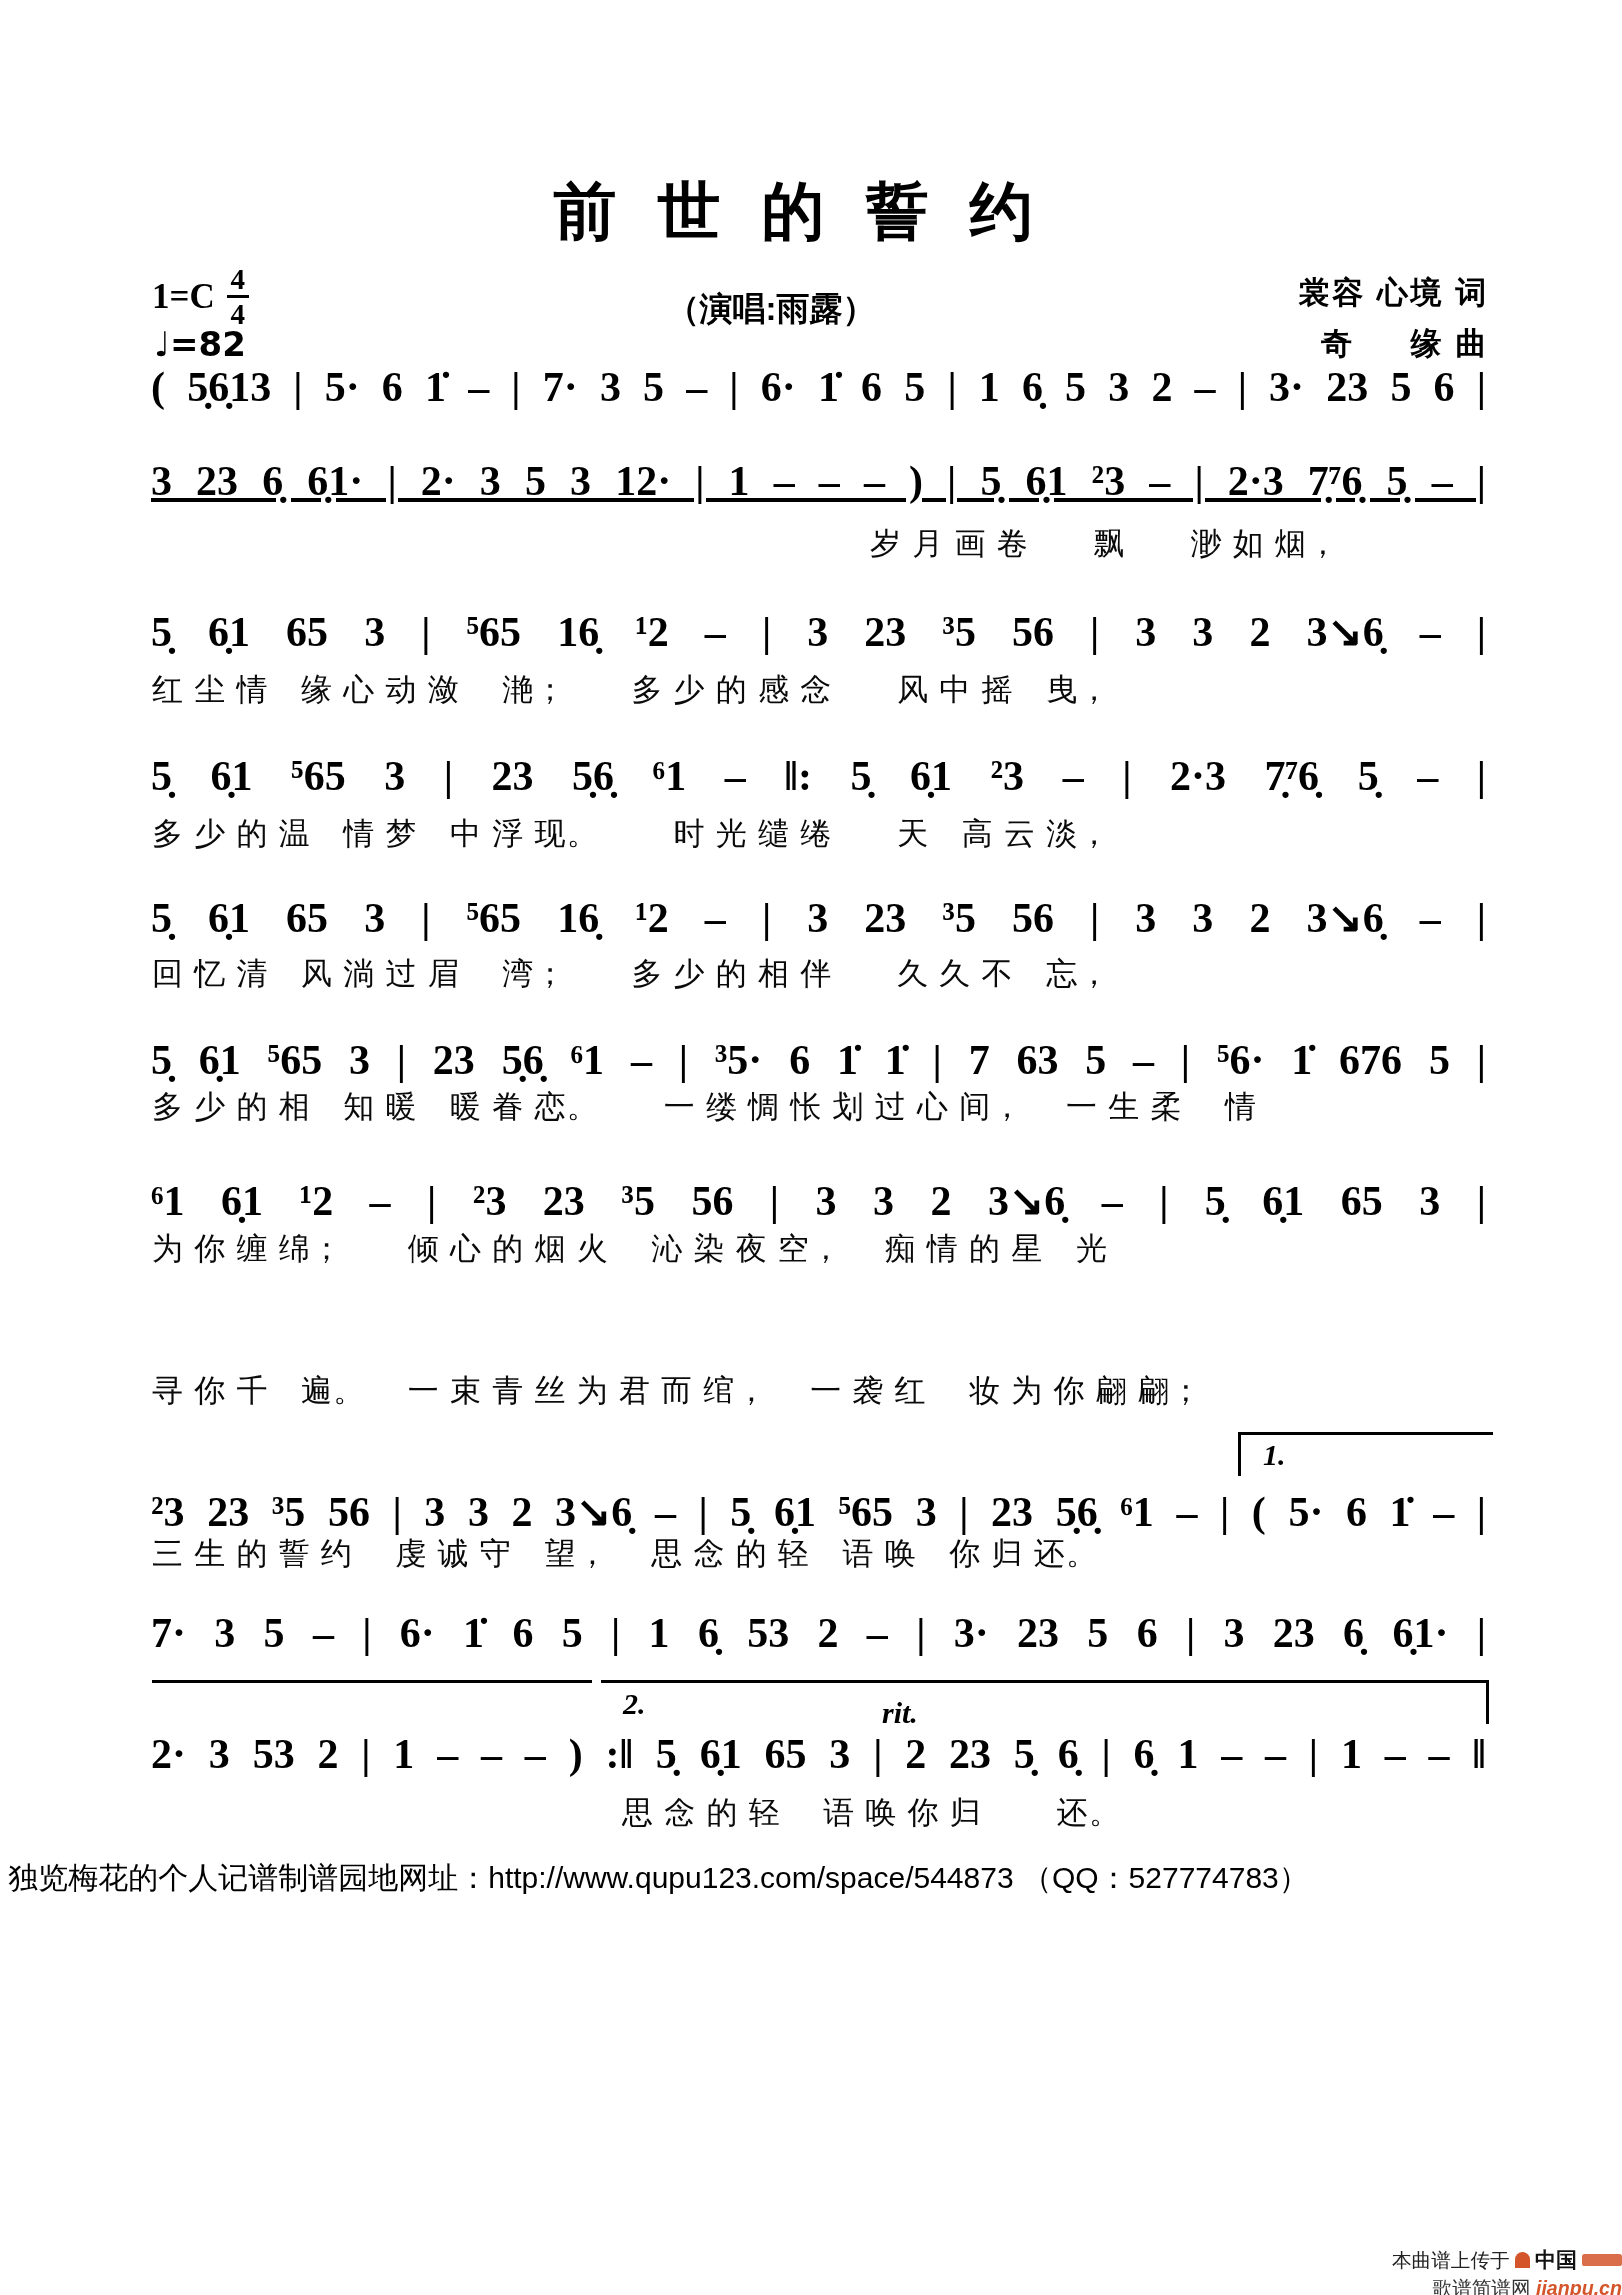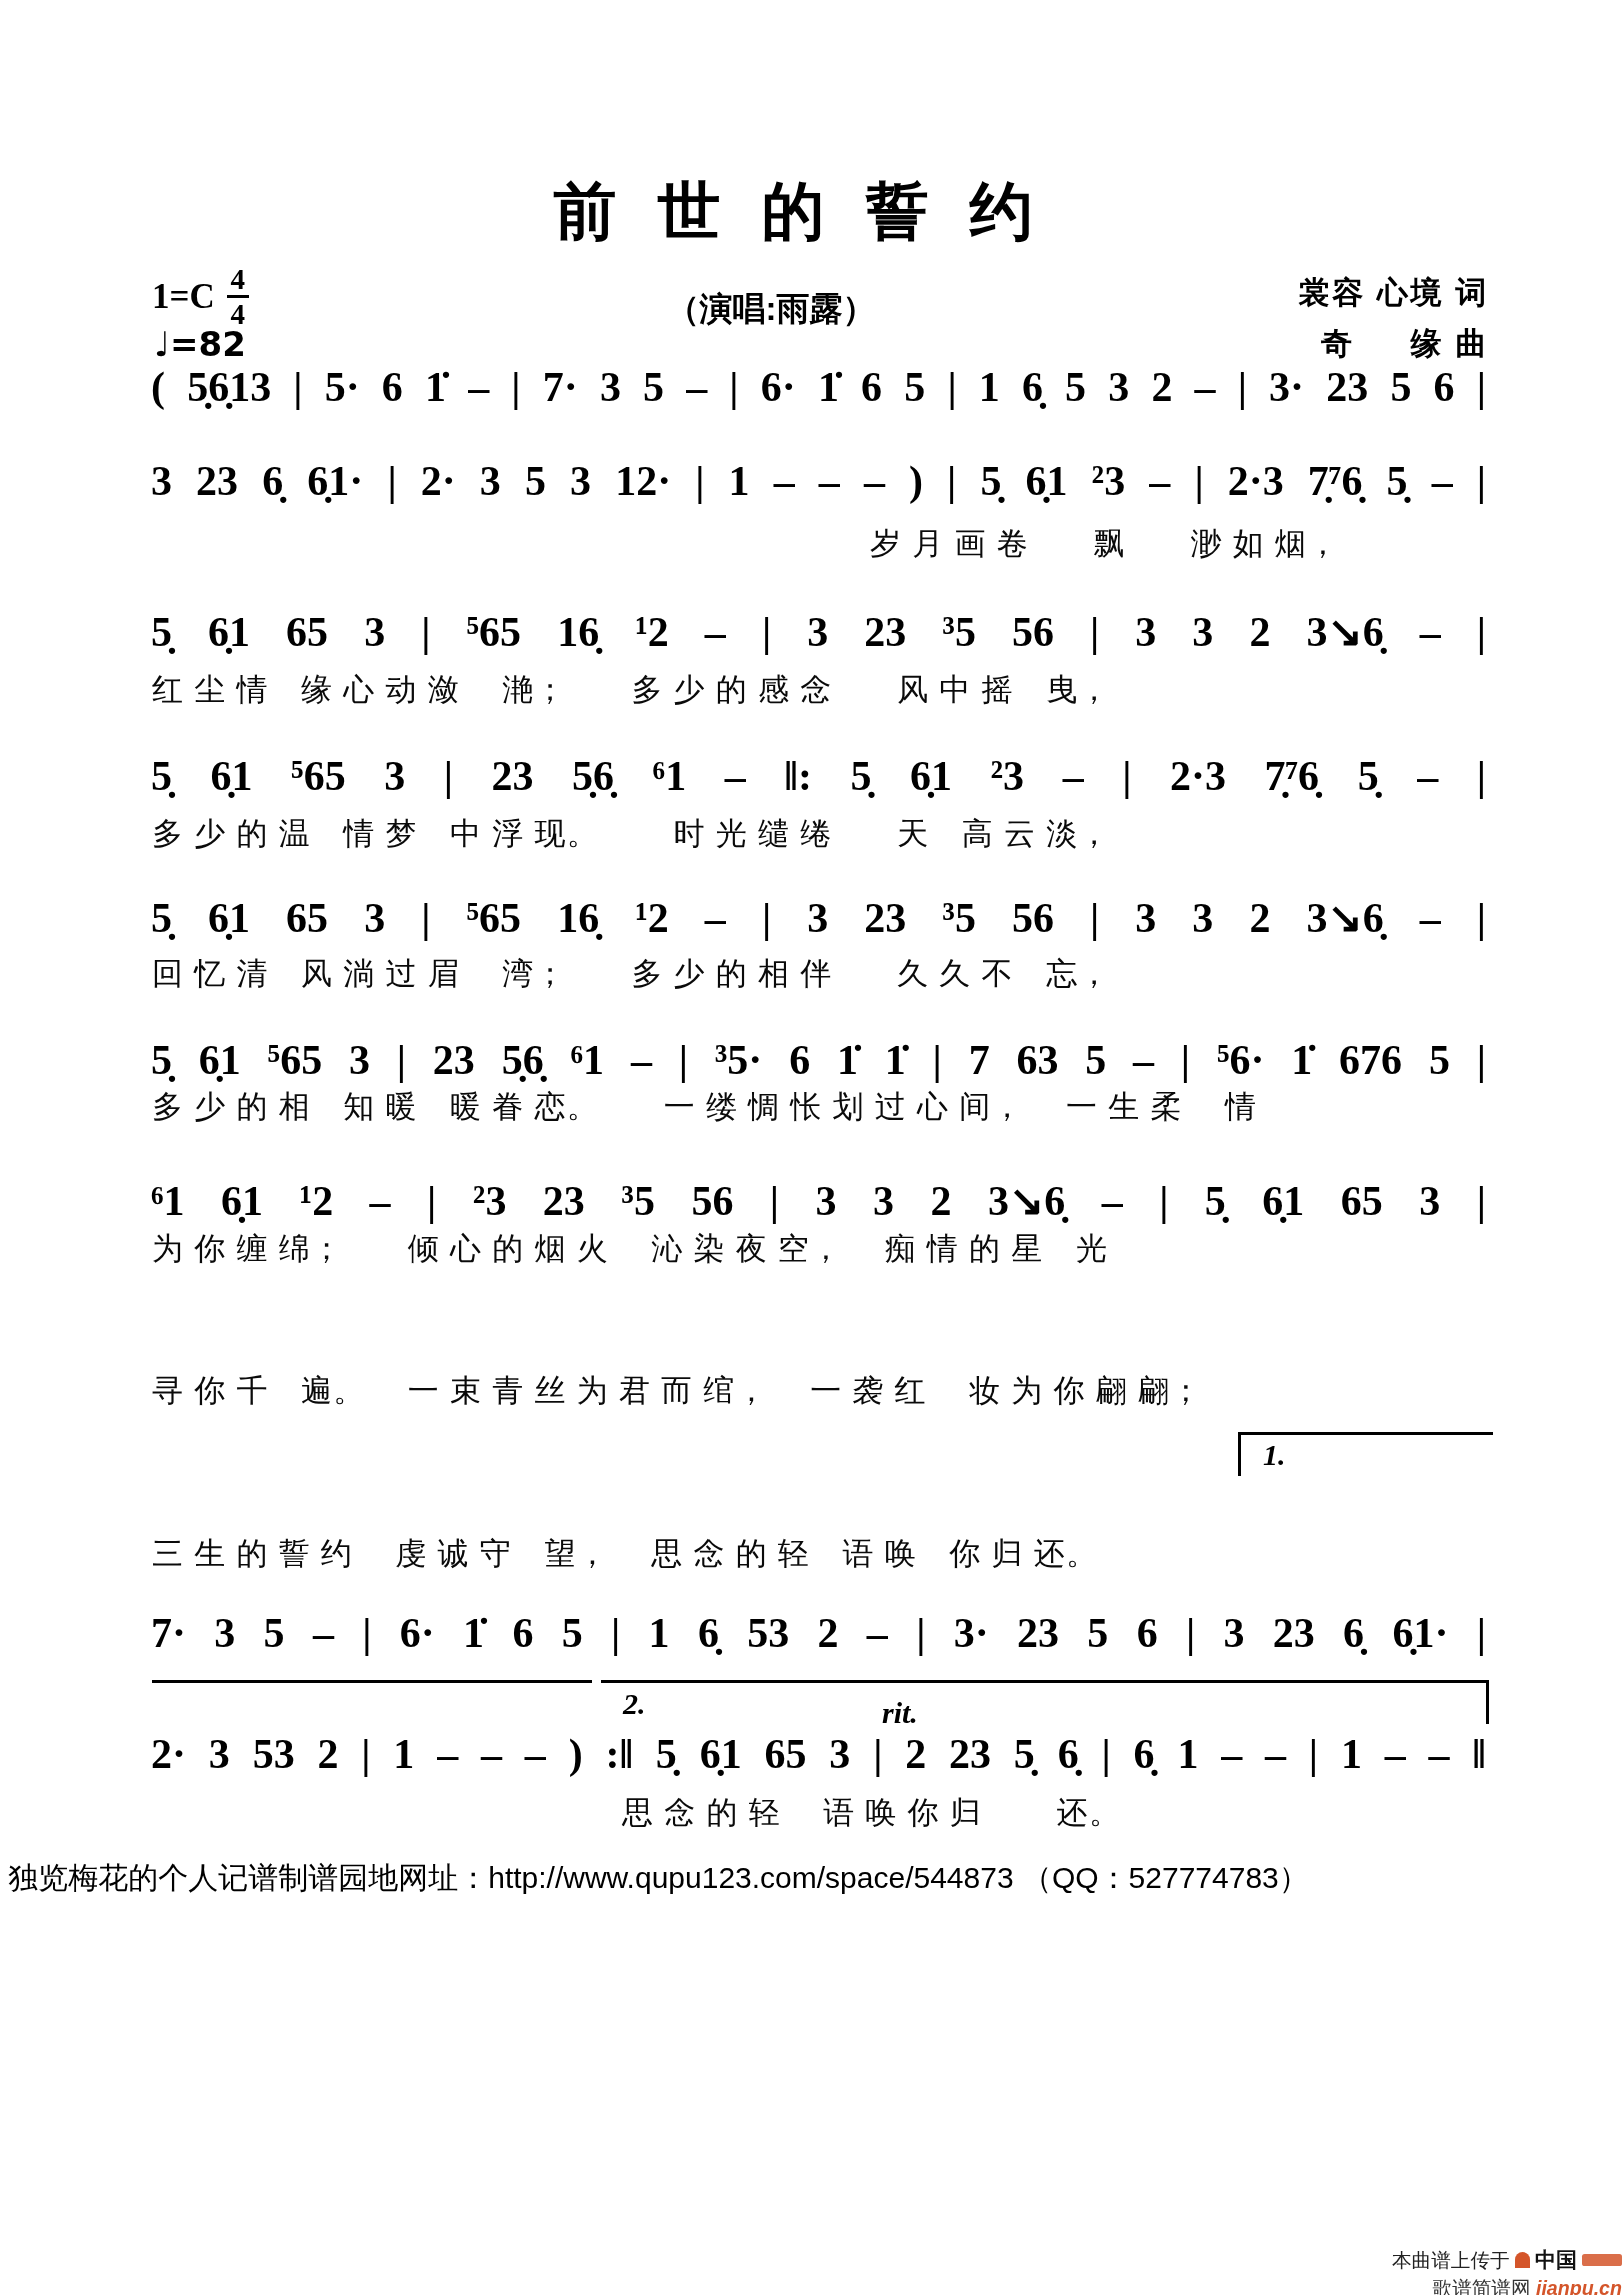--- a/index.html
+++ b/index.html
@@ -43,21 +43,21 @@
   .wm{position:absolute;top:2246px;left:1392px;width:230px;overflow:hidden;}
   .wm-row1{display:flex;align-items:center;gap:5.2px;font-size:19.6px;color:#222;white-space:nowrap;}
   .wm-logo-mark{display:inline-block;width:22px;height:15.7px;border-radius:11px 11px 0 0;
                 background:#d4552a;}
   .wm-logo-text{font-size:21px;font-weight:bold;color:#111;}
   .wm-logo-tail{display:inline-block;width:58px;height:11.8px;background:#d4552a;opacity:.85;
                 border-radius:2.6px;}
   .wm-row2{margin-top:1.3px;font-size:19.6px;color:#333;white-space:nowrap;text-align:right;}
   .wm-domain{color:#d4552a;font-style:italic;font-weight:bold;}
   
-  #n0{top:364px;} #n1{top:458px;} #n2{top:609px;} #n3{top:753px;} #n4{top:895px;}
+  #n0{top:364px;} #n1{top:458px;text-decoration:underline;} #n2{top:609px;} #n3{top:753px;} #n4{top:895px;}
   #n5{top:1037px;} #n6{top:1178px;} #n7{top:1319px;} #n8{top:1489px;} #n9{top:1610px;}
   #n10{top:1731px;}
   #ly1{top:523px;left:870px;} #ly2{top:669px;left:152px;} #ly3{top:813px;left:152px;}
   #ly4{top:953px;left:152px;} #ly5{top:1086px;left:152px;} #ly6{top:1228px;left:152px;}
   #ly7{top:1370px;left:152px;} #ly8{top:1533px;left:152px;} #ly10{top:1792px;left:622px;}
 </style>
 </head>
 <body>
 
 <div id="page">
@@ -92,20 +92,21 @@
   <div id="ly5" class="lyric">多 少 的 相　知 暖　暖 眷 恋。　　一 缕 惆 怅 划 过 心 间，　 一 生 柔　 情</div>
 
   <div id="n6" class="nline">⁶1 6̣1 ¹2 – | ²3 23 ³5 56 | 3 3 2 3↘6̣ – | 5̣ 6̣1 65 3 |</div>
   <div id="ly6" class="lyric">为 你 缠 绵；　　倾 心 的 烟 火　 沁 染 夜 空，　 痴 情 的 星　光</div>
 
   <div id="ly7" class="lyric">寻 你 千　遍。　 一 束 青 丝 为 君 而 绾，　 一 袭 红　 妆 为 你 翩 翩；</div>
 
   <div class="volta1"></div>
   <div class="volta1-label">1.</div>
 
+  <div id="n8" class="nline">²3 23 ³5 56 | 3 3 2 3↘6̣ – | 5̣ 6̣1 ⁵65 3 | 23 5̣6̣ ⁶1 – | ( 5· 6 1̇ – |</div>
   <div id="ly8" class="lyric">三 生 的 誓 约　 虔 诚 守　望，　 思 念 的 轻　语 唤　你 归 还。</div>
 
   <div id="n9" class="nline">7· 3 5 – | 6· 1̇ 6 5 | 1 6̣ 53 2 – | 3· 23 5 6 | 3 23 6̣ 6̣1· |</div>
 
   <div class="volta2-cont"></div>
   <div class="volta2"></div>
   <div class="volta2-label">2.</div>
   <div class="rit">rit.</div>
 
   <div id="n10" class="nline">2· 3 53 2 | 1 – – – ) :‖ 5̣ 6̣1 65 3 | 2 23 5̣ 6̣ | 6̣ 1 – – | 1 – – ‖</div>

